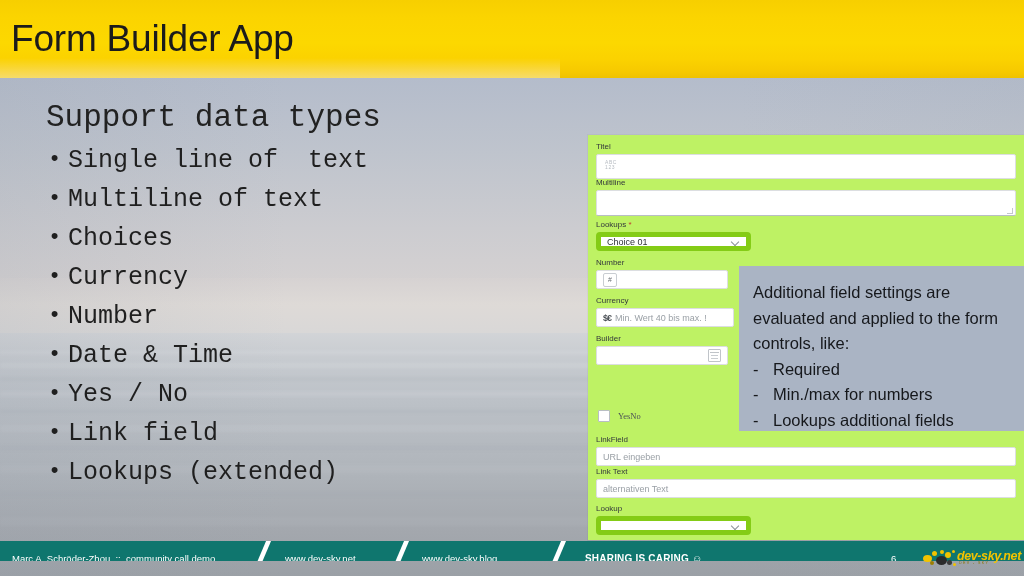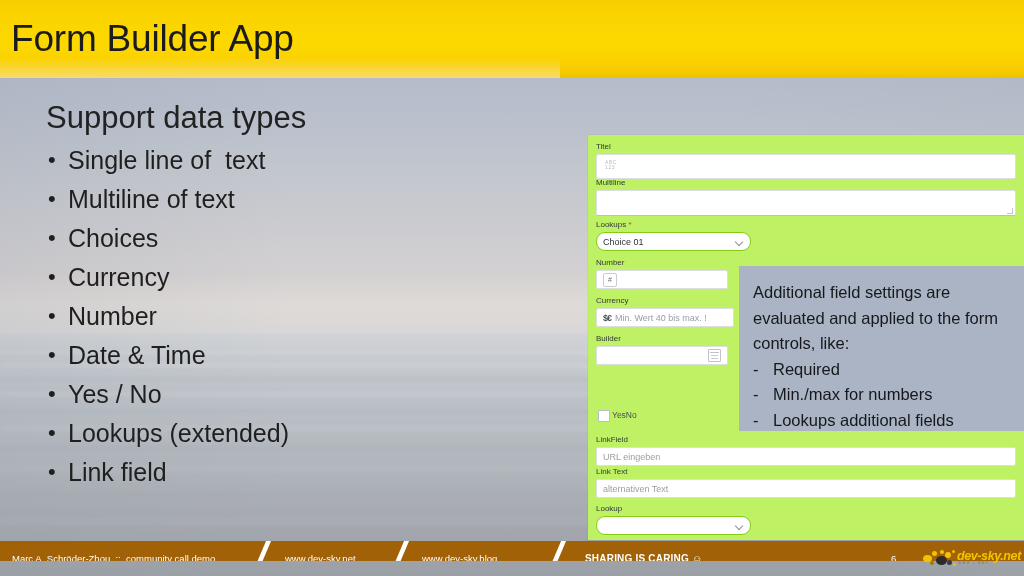--- a/index.html
+++ b/index.html
@@ -25,66 +25,66 @@
 
   
   .titlebar{position:absolute;left:0;top:0;width:1024px;height:78px;
     background:linear-gradient(to bottom,#f7cf00 0%,#fbd400 22%,#fcd800 55%,#fbd200 76%,#f6c900 92%,#efc200 100%);}
   .titlebar:after{content:"";position:absolute;left:0;top:58px;width:560px;height:20px;
     background:linear-gradient(to bottom,rgba(255,255,255,.0),rgba(255,255,255,.42));}
   .title-text{position:absolute;left:11px;top:16px;font-size:37px;color:#1b1b1b;
     font-weight:400;letter-spacing:-.2px;line-height:46px;white-space:nowrap;}
 
   
-  .content{position:absolute;left:46px;top:98px;width:520px;}
+  .content{position:absolute;left:46px;top:98px;width:520px;font-family:Liberation Mono, monospace;}
   .heading{font-size:31px;color:#222;line-height:40px;margin:0 0 3px 0;font-weight:400;}
   ul.bullets{list-style:none;margin:0;padding:0;}
   ul.bullets li{font-size:25px;color:#1f1f1f;line-height:39px;padding-left:22px;position:relative;white-space:pre;}
   ul.bullets li:before{content:"\2022";position:absolute;left:2px;top:-1px;font-size:22px;color:#1f1f1f;}
 
   
   .formpanel{position:absolute;left:588px;top:135px;width:436px;height:405px;
     background:#bef264;box-shadow:0 0 0 1px rgba(0,0,0,.03);}
   .fld{position:absolute;}
   .lbl{font-size:8px;color:#33373c;line-height:11px;margin-bottom:2px;white-space:nowrap;}
   .lbl .req{color:#c0392b;}
   .box{box-sizing:border-box;border:1px solid #dcdee1;background:#fff;border-radius:2px;
     height:19px;display:flex;align-items:center;padding:0 6px;font-size:9px;color:#6d7175;}
   .box.tall{height:25px;align-items:flex-start;padding-top:3px;}
   .ph{color:#9aa0a6;font-size:9px;}
   .abc{font-size:5px;line-height:5.2px;color:#b6bbc1;letter-spacing:.6px;padding:2px 0 0 2px;}
   .ta{box-sizing:border-box;border:1px solid #dcdee1;background:#fff;border-radius:2px;height:26px;position:relative;}
   .ta:after{content:"";position:absolute;right:2px;bottom:1px;width:5px;height:5px;
     border-right:1px solid #c3c7cc;border-bottom:1px solid #c3c7cc;transform:skewX(-0deg);}
   .ta-underline{position:absolute;left:0;right:0;bottom:-1px;height:1px;background:#b9bec4;}
-  .sel{box-sizing:border-box;border:1px solid #84cc16;background:#fff;border-radius:9px;height:19px;
+  .sel{box-sizing:border-box;border:5px solid #84cc16;background:#fff;border-radius:4px;height:19px;
     display:flex;align-items:center;justify-content:space-between;padding:0 6px;font-size:9px;color:#2f3337;}
   .chev{width:8px;height:8px;position:relative;flex:none;}
   .chev:before{content:"";position:absolute;left:0;top:1px;width:5px;height:5px;
     border-right:1.2px solid #8a9097;border-bottom:1.2px solid #8a9097;transform:rotate(45deg);}
   .iconbox{width:12px;height:12px;border:1px solid #c9cdd2;border-radius:2px;background:#fff;
     display:flex;align-items:center;justify-content:center;font-size:7px;color:#6a6f75;flex:none;}
   .cal{width:11px;height:11px;border:1px solid #c0c4c9;border-radius:1px;position:relative;background:#fff;flex:none;}
   .cal:before{content:"";position:absolute;left:1px;right:1px;top:2px;height:1px;background:#c0c4c9;}
   .cal:after{content:"";position:absolute;left:2px;right:2px;top:4.5px;bottom:1.5px;
     background:repeating-linear-gradient(to bottom,#c9cdd2 0 1px,transparent 1px 3px);}
   .curicon{font-size:9px;color:#4a4f55;font-weight:700;letter-spacing:-1px;margin-right:4px;flex:none;}
-  .cbrow{display:flex;align-items:flex-start;gap:2px;}
+  .cbrow{display:flex;align-items:center;gap:8px;font-family:Liberation Serif, serif;}
   .cbox{width:10px;height:10px;border:1px solid #b9bec4;background:#fff;border-radius:1px;flex:none;}
   .cblabel{font-size:8.5px;color:#4b5056;}
 
   
   .callout{position:absolute;left:739px;top:266px;width:285px;height:165px;
     background:#aab4c4;padding:14px 14px 0 14px;box-sizing:border-box;}
   .callout p{margin:0;font-size:16.5px;line-height:25.5px;color:#16181c;}
   .callout .dash{display:flex;gap:10px;}
   .callout .dash span.m{width:10px;flex:none;}
 
   
-  .footer{position:absolute;left:0;top:541px;width:1024px;height:20px;background:#a16207;overflow:hidden;}
+  .footer{position:absolute;left:0;top:541px;width:1024px;height:20px;background:#0f766e;overflow:hidden;}
   .slash{position:absolute;top:-4px;width:5px;height:46px;background:#fff;transform:skewX(-23deg);}
   .f-txt{position:absolute;color:#fff;font-size:9.5px;line-height:35px;white-space:nowrap;}
   .f-txt.b{font-weight:700;font-size:10px;letter-spacing:.2px;}
   .logo{position:absolute;left:921px;top:548px;width:100px;height:22px;}
   .logo .word{position:absolute;left:36px;top:1px;font-size:12.5px;font-weight:700;color:#f2c300;
     font-style:italic;letter-spacing:-.4px;}
   .logo .sub{position:absolute;left:38px;top:13px;font-size:3.6px;color:#8a7400;letter-spacing:1.4px;}
   .dot{position:absolute;border-radius:50%;}
 </style>
 </head>
@@ -117,22 +117,22 @@
   <div class="content">
     <div class="heading">Support data types</div>
     <ul class="bullets">
       <li>Single line of  text</li>
       <li>Multiline of text</li>
       <li>Choices</li>
       <li>Currency</li>
       <li>Number</li>
       <li>Date &amp; Time</li>
       <li>Yes / No</li>
+      <li>Link field</li>
       <li>Lookups (extended)</li>
-      <li>Link field</li>
     </ul>
   </div>
 
   <div class="formpanel">
 
     <div class="fld" style="left:8px;top:6px;width:420px;">
       <div class="lbl">Titel</div>
       <div class="box tall">
         <div class="abc">
           <div>ABC</div>

